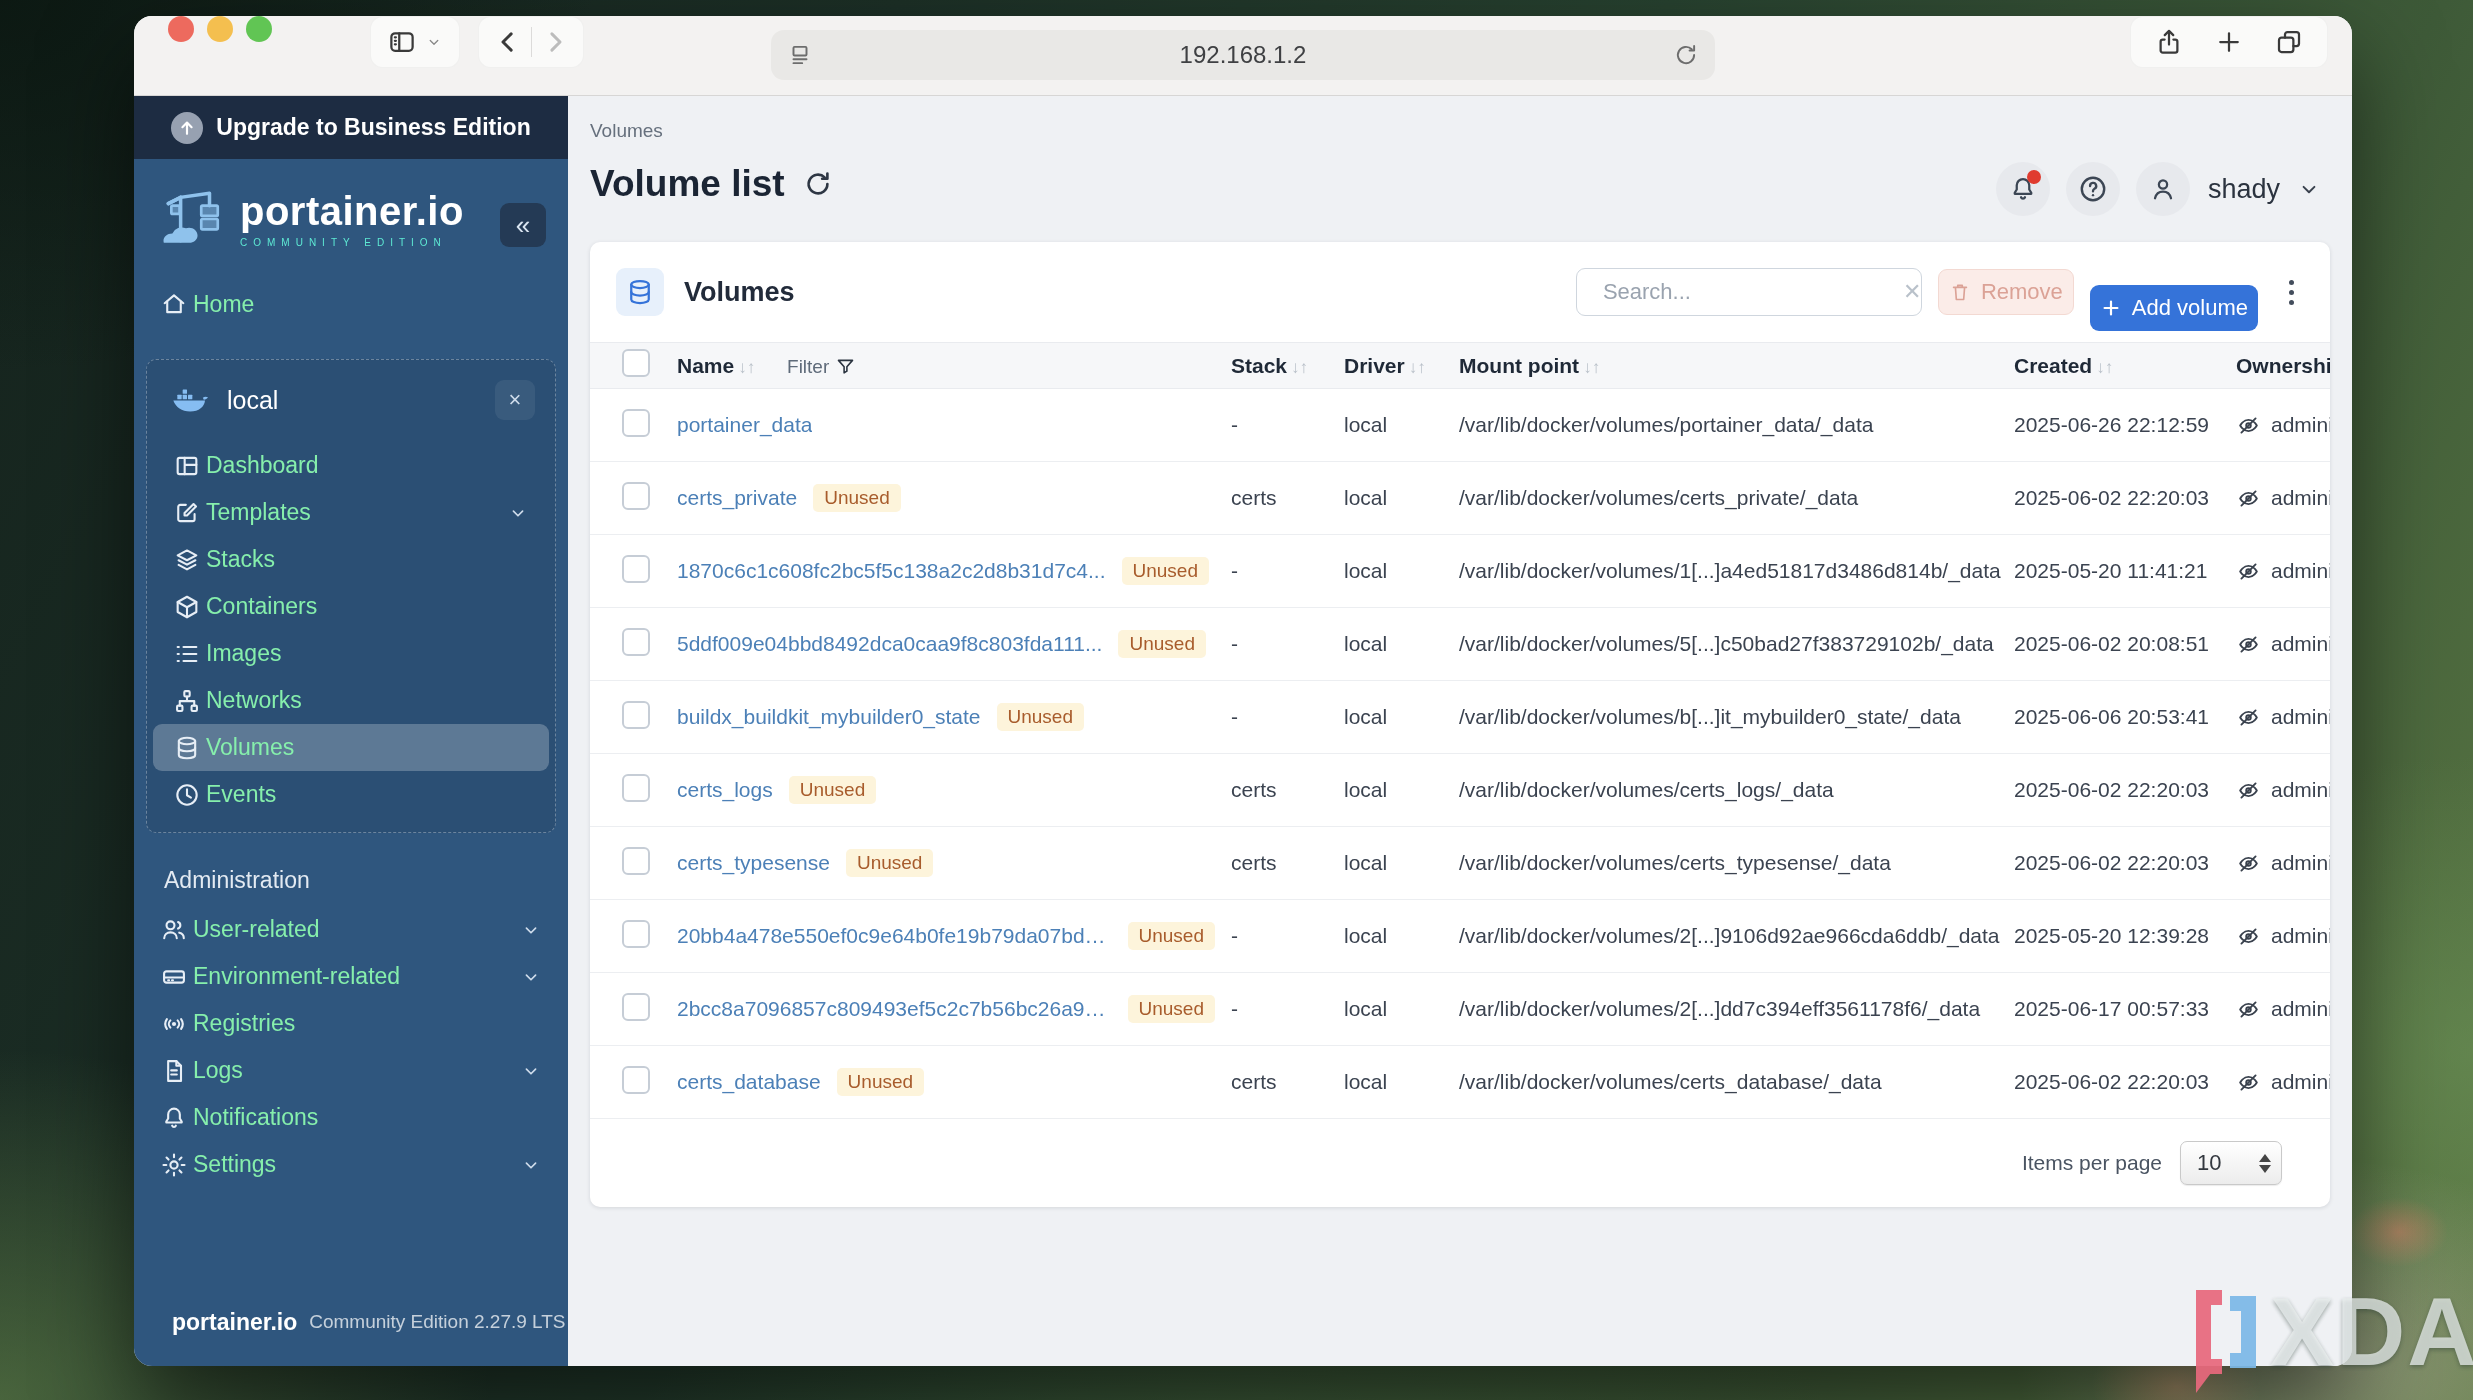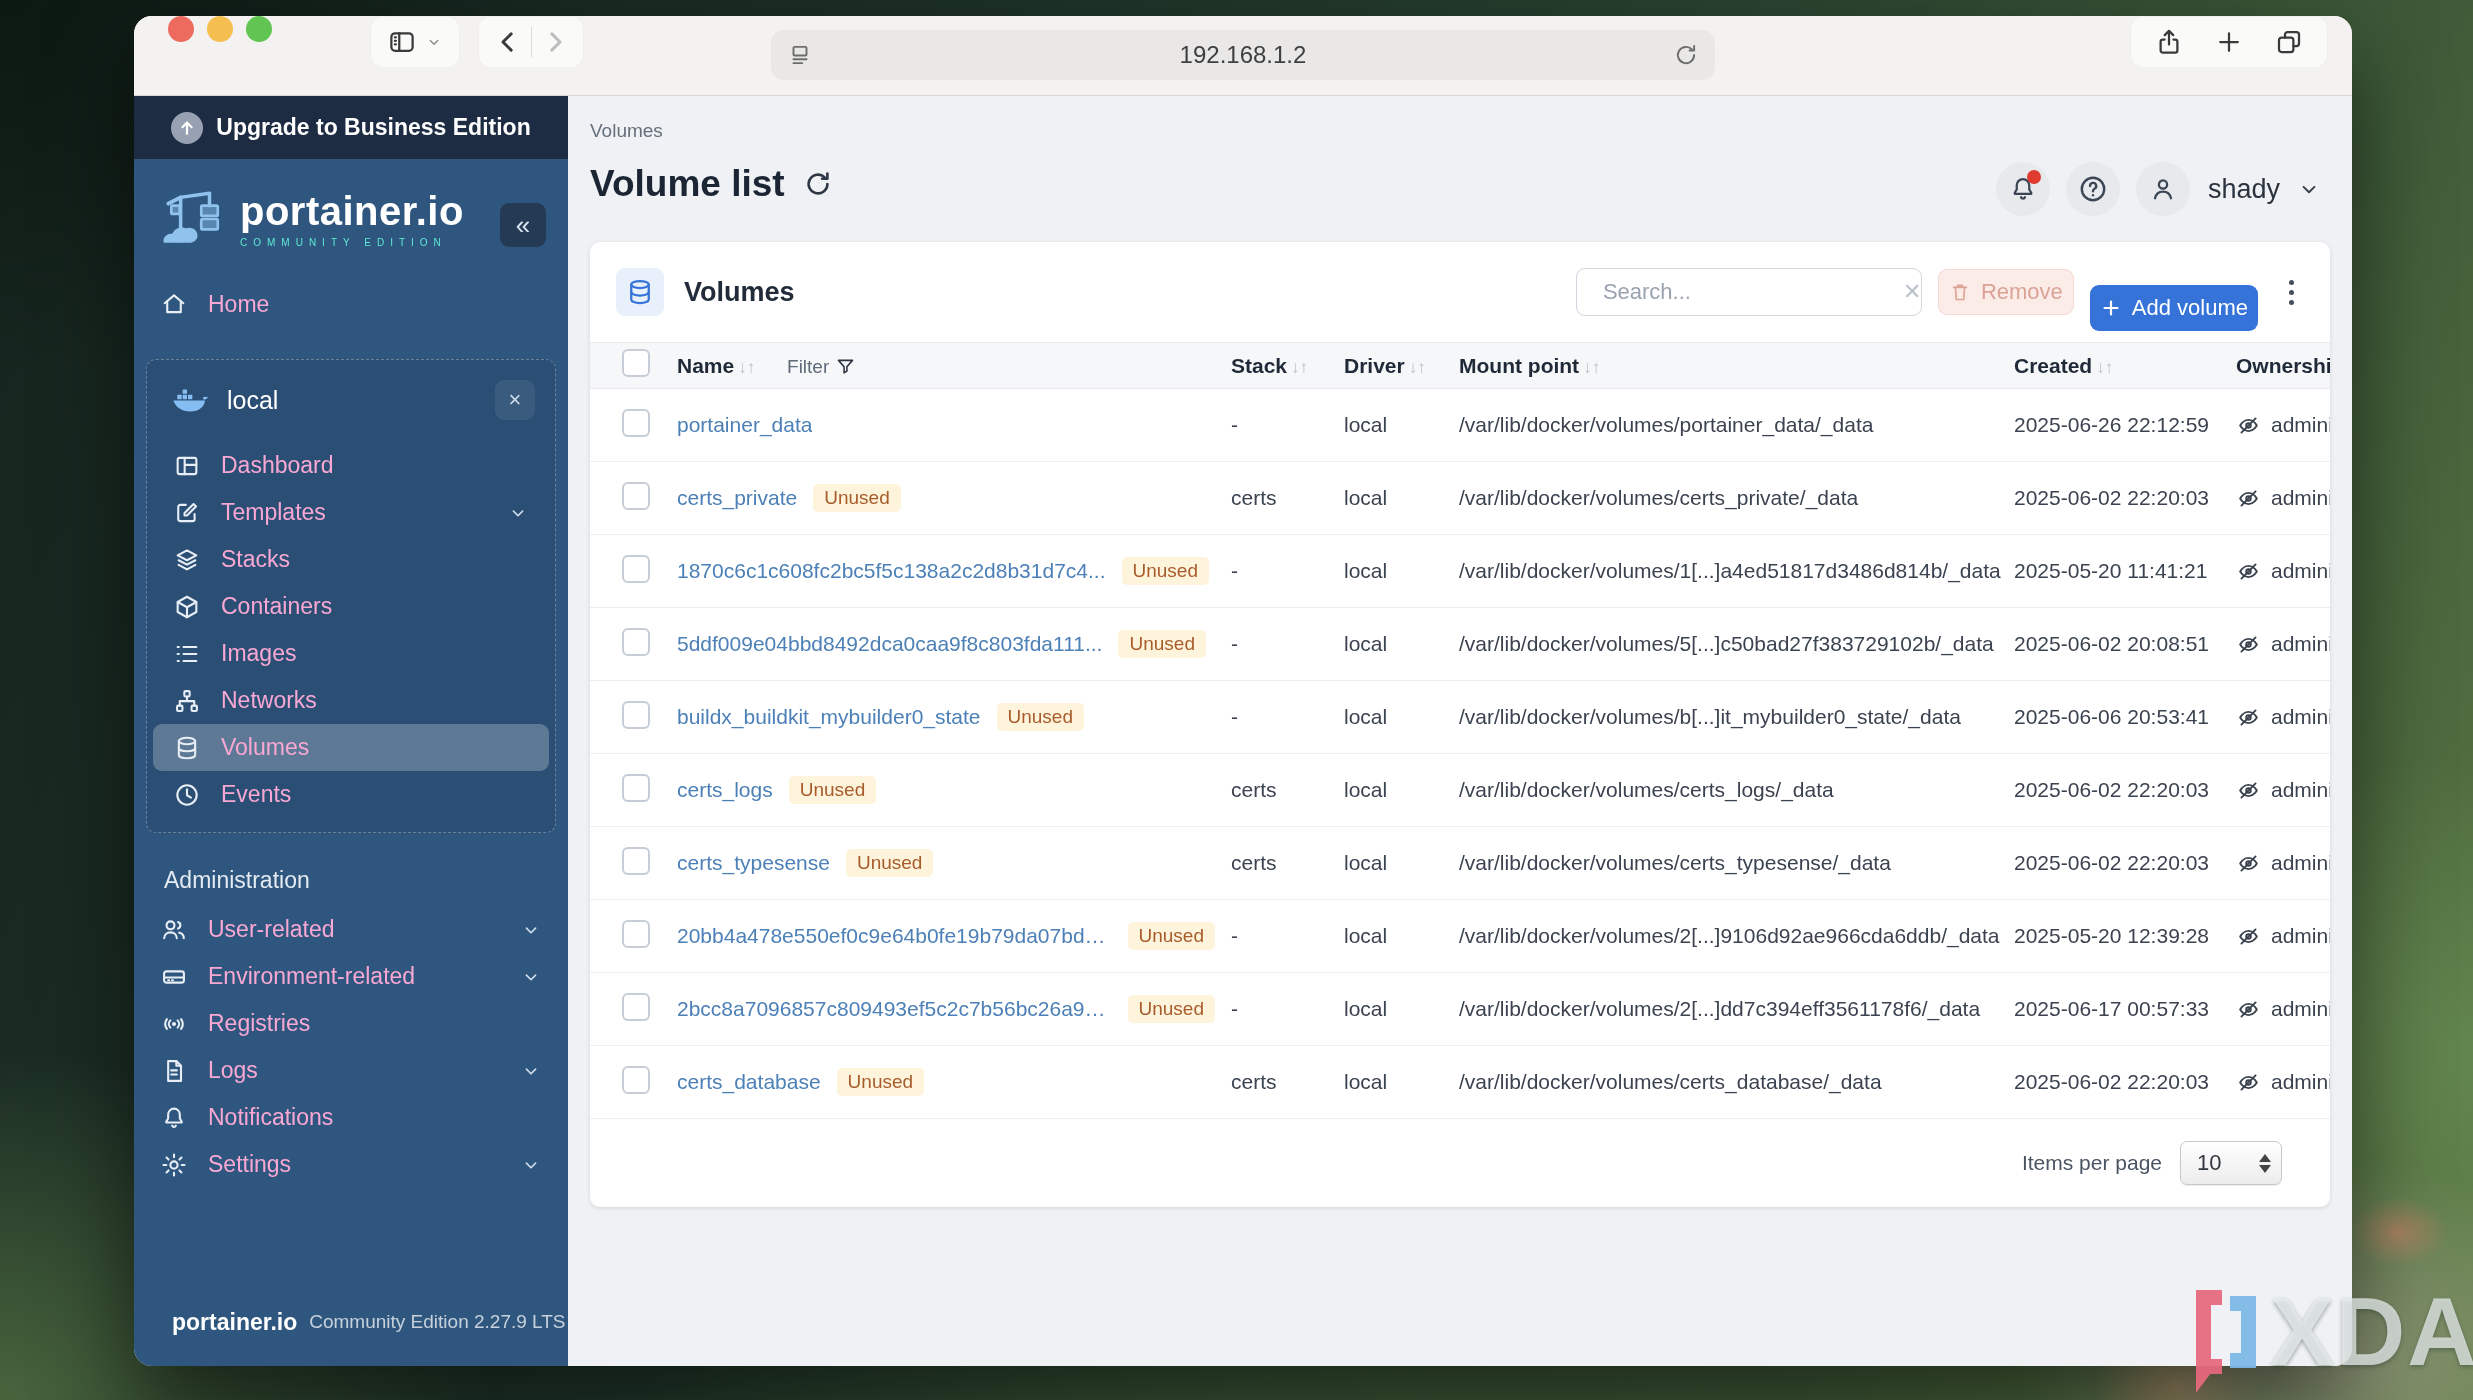--- a/index.html
+++ b/index.html
@@ -36,21 +36,21 @@
   
   .app{display:flex;height:1270px;}
   
   .sidebar{width:434px;background:#2f567e;color:#f2f6fa;display:flex;flex-direction:column;flex:none;}
   .banner{height:63px;background:#1d2c42;display:flex;align-items:center;justify-content:center;gap:13px;font-size:23px;font-weight:bold;color:#fff;}
   .banner-circle{width:32px;height:32px;border-radius:50%;background:#97a1b1;display:flex;align-items:center;justify-content:center;color:#1d2c42;}
   .logo-row{position:relative;padding:26px 24px 8px 26px;display:flex;align-items:center;gap:14px;}
   .logo-text .brand{font-size:40px;font-weight:bold;color:#fff;letter-spacing:.5px;}
   .logo-text .edition{font-size:10px;letter-spacing:6px;color:#5eead4;margin-top:3px;}
   .collapse-btn{position:absolute;right:22px;top:44px;width:46px;height:44px;background:#243a55;border-radius:9px;color:#dbe6f2;font-size:26px;display:flex;align-items:center;justify-content:center;}
-  .side-item{height:47px;display:flex;align-items:center;gap:20px;padding:0 26px;font-size:23px;color:#f9a8d4;}
+  .side-item{height:47px;display:flex;align-items:center;gap:5px;padding:0 26px;font-size:23px;color:#86efac;}
   .side-item .chev{margin-left:auto;color:#cfdceb;}
   .side-item .sic{width:28px;height:28px;color:#e7eef6;flex:none;}
   .home-item{margin-top:18px;height:54px;}
   .env-box{margin:28px 12px 0 12px;border:1px dashed rgba(255,255,255,.3);background:rgba(0,0,0,.08);border-radius:10px;padding:12px 6px 14px 6px;}
   .env-head{display:flex;align-items:center;gap:18px;padding:8px 14px 22px 16px;}
   .env-head .env-name{font-size:25px;color:#fff;}
   .env-close{margin-left:auto;width:40px;height:40px;border-radius:9px;background:rgba(255,255,255,.07);display:flex;align-items:center;justify-content:center;font-size:22px;color:#cfdceb;}
   .env-box .side-item{padding:0 20px;border-radius:9px;}
   .side-item.active{background:rgba(255,255,255,.24);}
   .admin-label{margin-top:34px;padding:0 30px;font-size:23px;color:#e3eaf2;}

